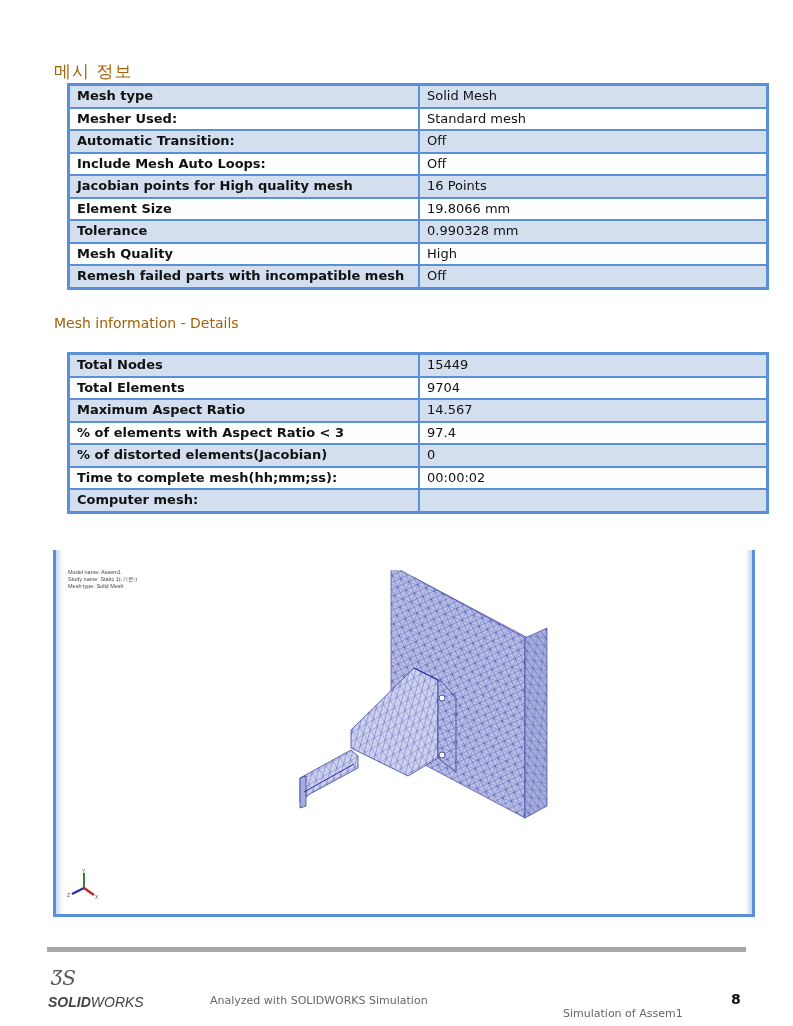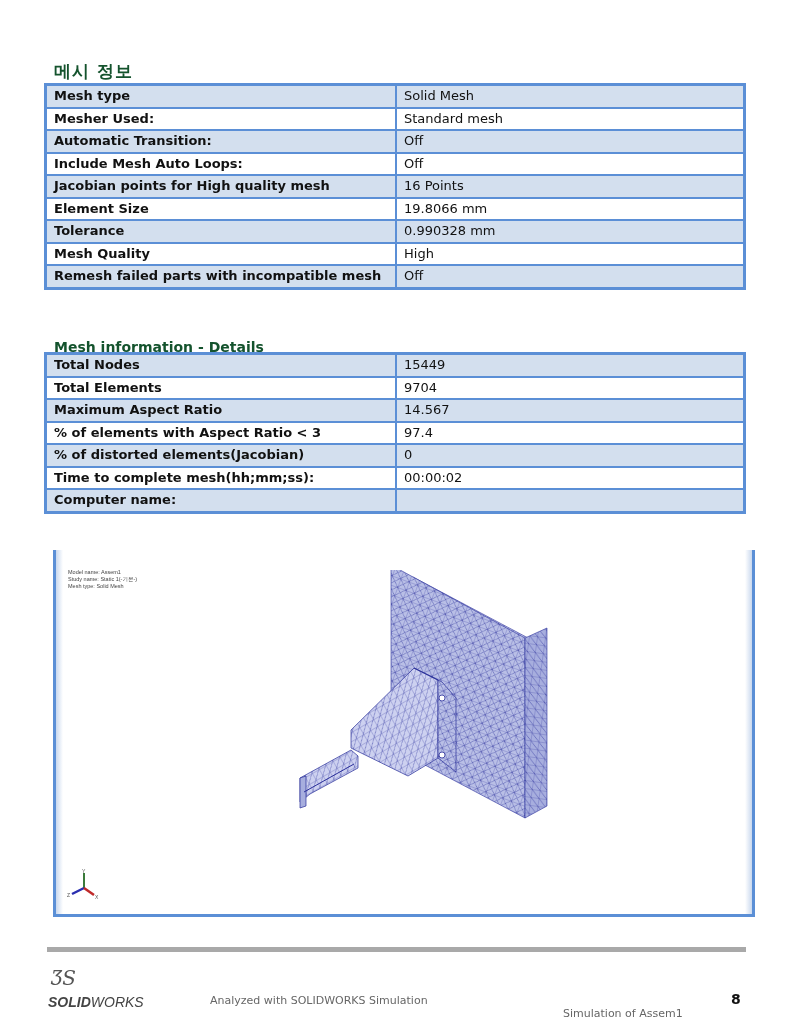--- a/index.html
+++ b/index.html
@@ -1,23 +1,23 @@
 <!DOCTYPE html>
 <html><head>
 <meta charset="utf-8">
 <style>
   html, body { margin: 0; padding: 0; background: #ffffff; }
   body { width: 793px; height: 1026px; position: relative; overflow: hidden;
          font-family: "DejaVu Sans", "Liberation Sans", sans-serif; color: #111; }
 
-  .section-title { position: absolute; left: 54px; color: #14532d; font-weight: bold; }
+  .section-title { position: absolute; left: 54px; color: #a16207; font-weight: normal; }
   #title1 { top: 60px; font-size: 17px; letter-spacing: 1px; }
-  #title2 { top: 339px; font-size: 14px; }
+  #title2 { top: 315px; font-size: 14px; }
 
-  table.info { position: absolute; left: 44px; width: 702px; border-collapse: collapse;
+  table.info { position: absolute; left: 67px; width: 702px; border-collapse: collapse;
                border: 3px solid #5b8fd6; table-layout: fixed; }
   #table1 { top: 83px; }
   #table2 { top: 352px; border-radius: 18px; }
   table.info td { border: 2px solid #5b8fd6; height: 20.5px; padding: 0 7px;
                   font-size: 13px; line-height: 18px; vertical-align: middle; white-space: nowrap; }
   table.info td.k { width: 334px; font-weight: bold; }
   table.info tr:nth-child(odd) td { background: #d3dfee; }
   table.info tr:nth-child(even) td { background: #ffffff; }
 
   #image-panel { position: absolute; left: 53px; top: 550px; width: 696px; height: 364px;
@@ -104,21 +104,21 @@
       </tr>
       <tr>
         <td class="k">% of distorted elements(Jacobian)</td>
         <td>0</td>
       </tr>
       <tr>
         <td class="k">Time to complete mesh(hh;mm;ss):</td>
         <td>00:00:02</td>
       </tr>
       <tr>
-        <td class="k">Computer name:</td>
+        <td class="k">Computer mesh:</td>
         <td></td>
       </tr>
     </tbody>
 </table>
 
 <div id="image-panel">
   <div class="model-caption">
     <div>Model name: Assem1</div>
     <div>Study name: Static 1(-기본-)</div>
     <div>Mesh type: Solid Mesh</div>

